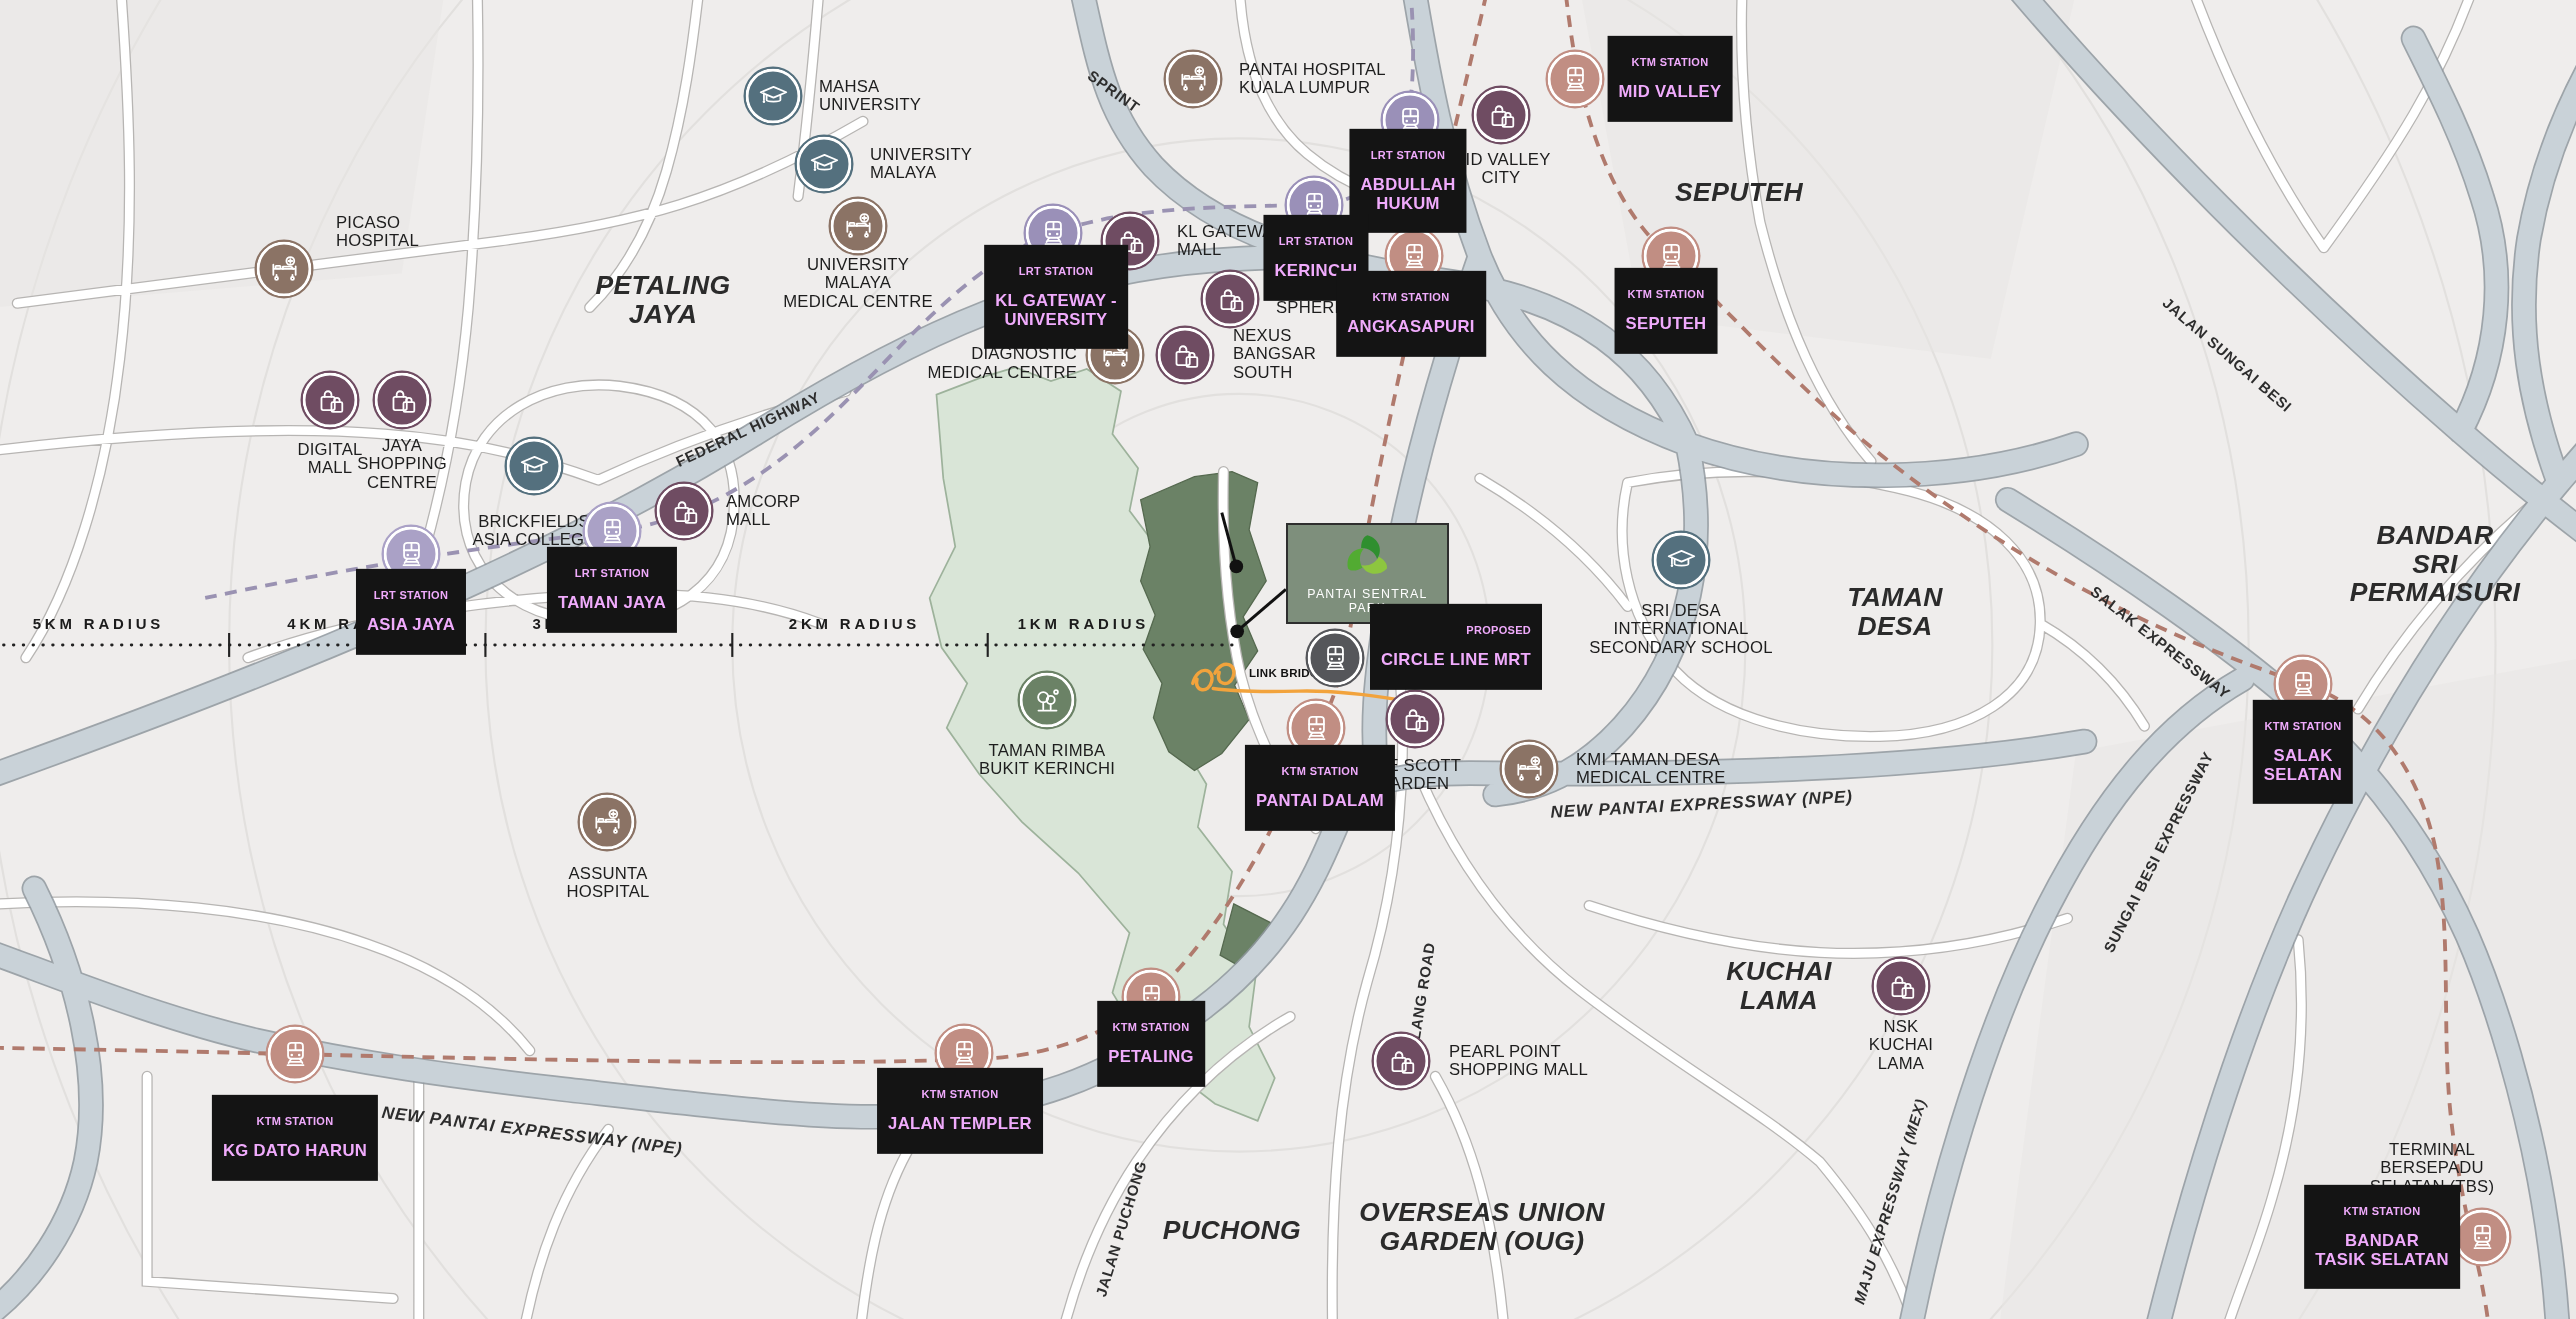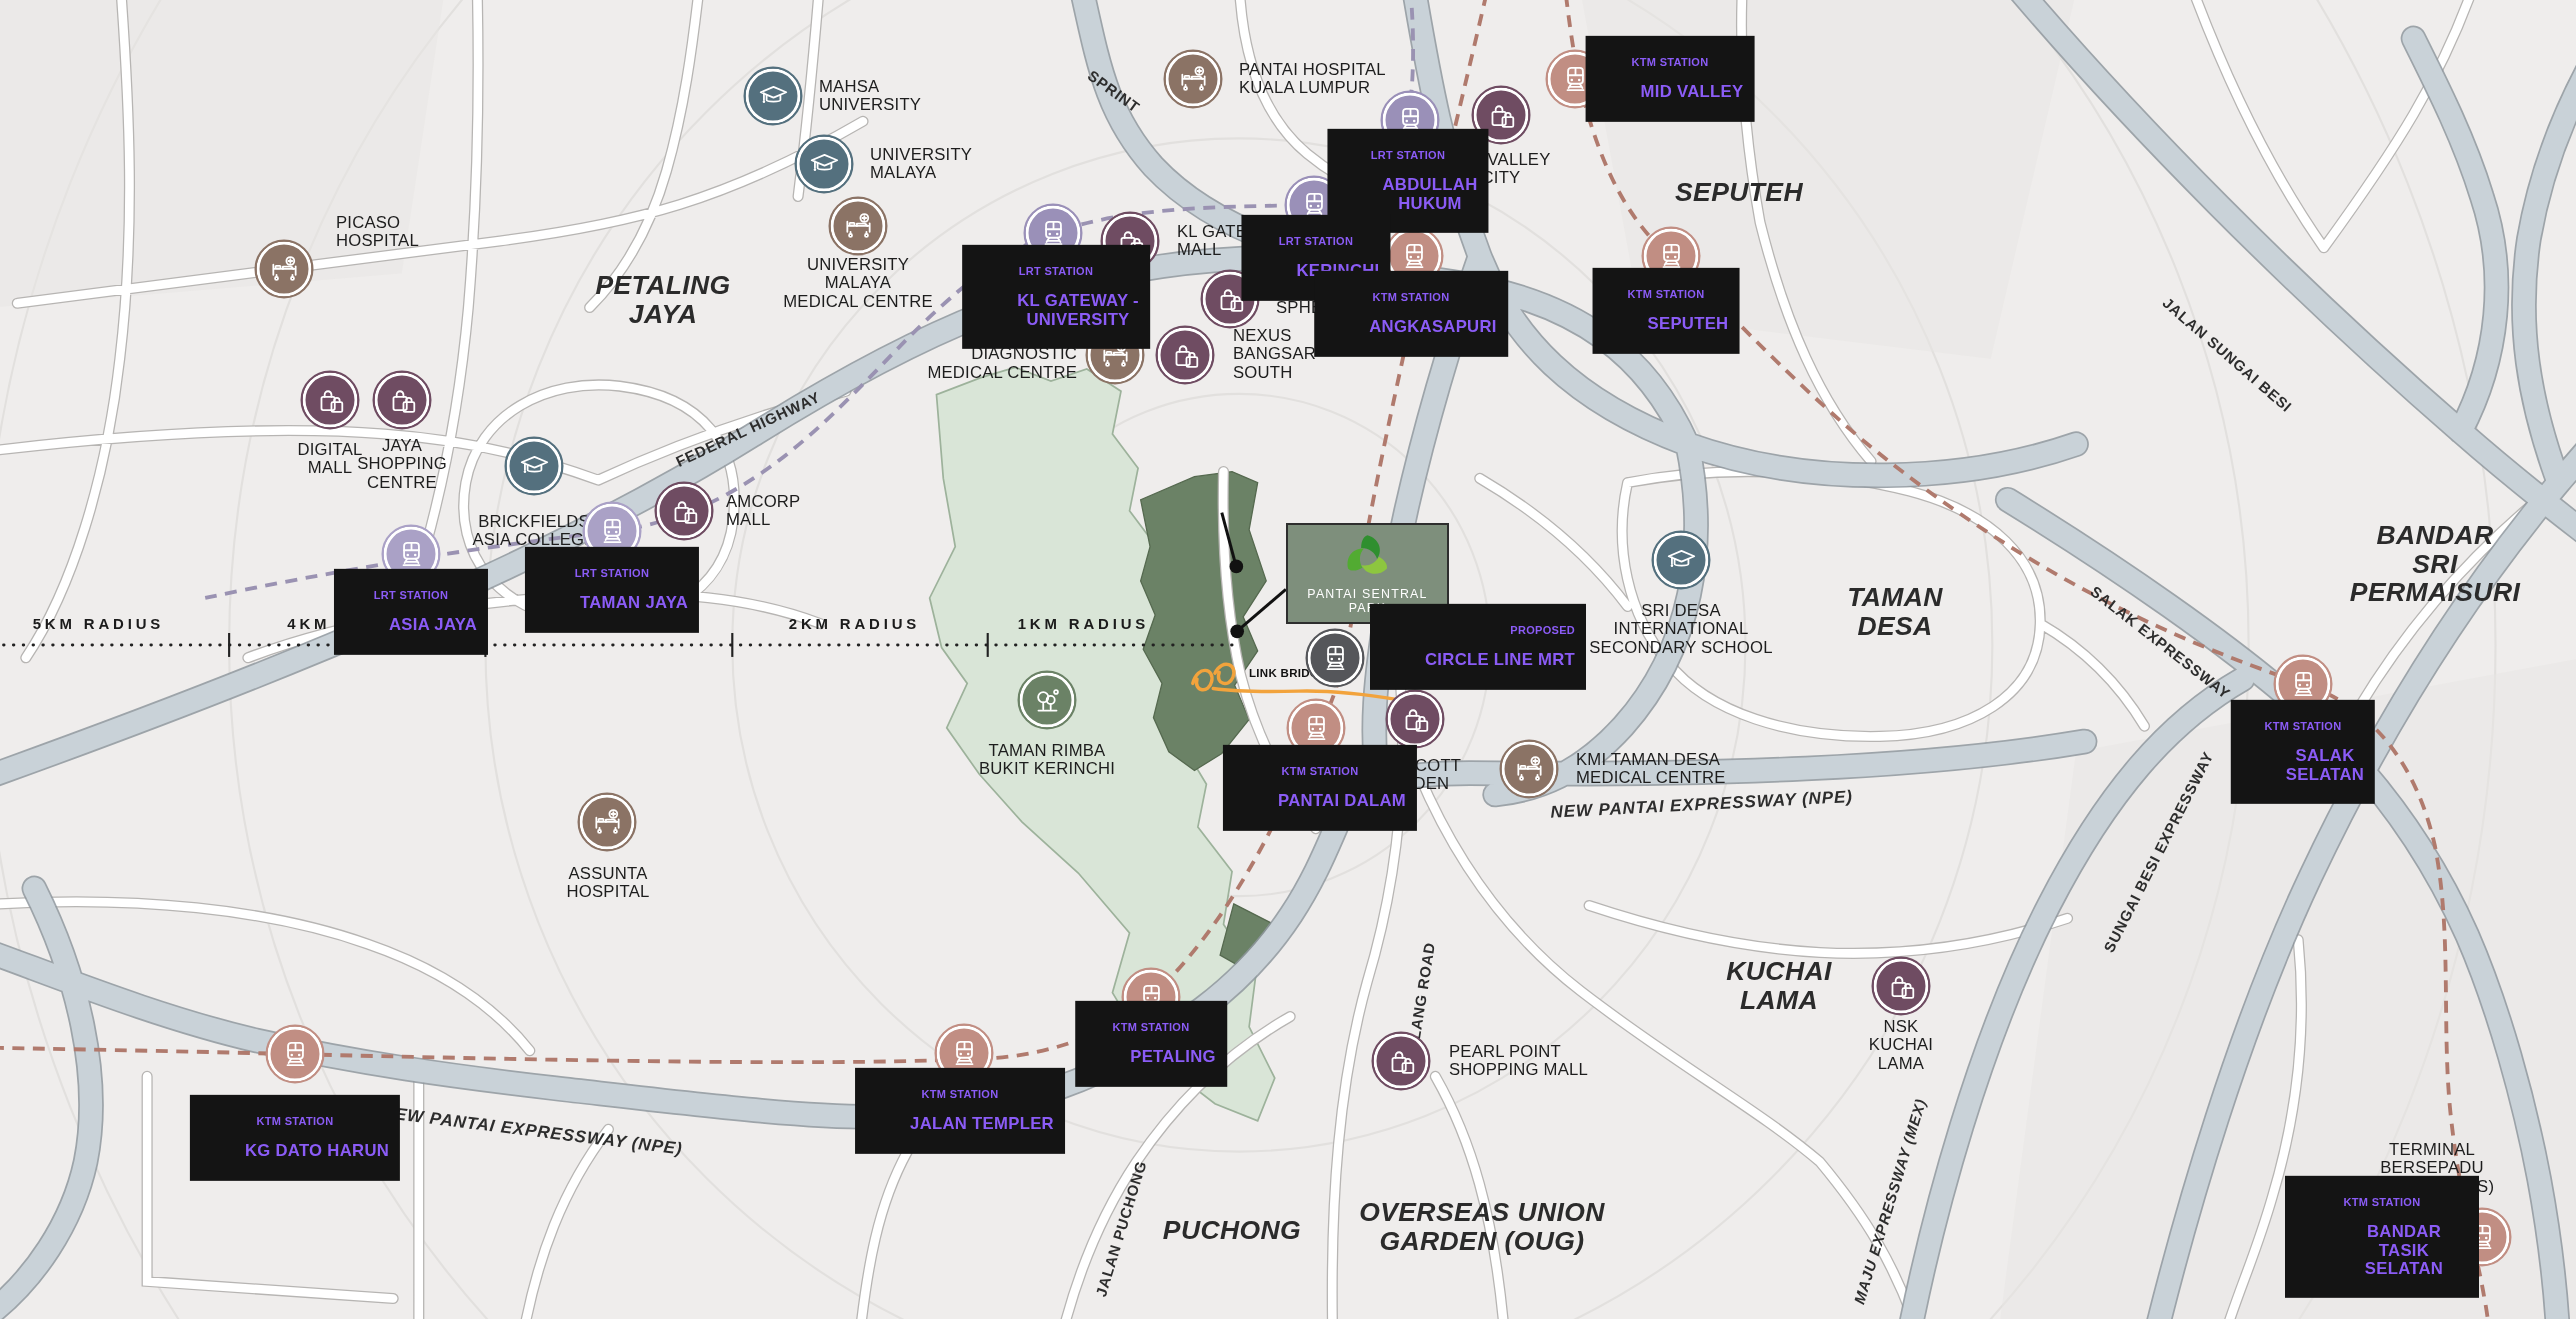--- a/index.html
+++ b/index.html
@@ -38,24 +38,24 @@
        border:2.6px solid var(--c,#888);box-shadow:inset 0 0 0 3px #fff;color:var(--c,#888);}
   .pin svg{width:34px;height:34px;display:block;}
   .pin.uni{--c:var(--university);} .pin.hosp{--c:var(--hospital);} .pin.mall{--c:var(--mall);}
   .pin.parkpin{--c:var(--park);} .pin.ktm{--c:var(--ktm);} .pin.lrt{--c:var(--lrt);}
   .pin.lrtl{--c:var(--lrtLight);} .pin.mrt{--c:var(--mrt);}
   .glyph{stroke:#fff;stroke-width:1.7;fill:none;stroke-linecap:round;stroke-linejoin:round;}
   .lbl{position:absolute;font-weight:normal;font-size:16.7px;line-height:1.1;color:var(--label);
        white-space:pre-line;transform:translate(-50%,-50%);text-align:center;letter-spacing:0.2px;}
   .lbl.l{transform:translate(0,-50%);text-align:left;}
   .lbl.r{transform:translate(-100%,-50%);text-align:right;}
-  .sbox{position:absolute;background:var(--box);color:#8b5cf6;transform:translate(-50%,-50%);
+  .sbox{position:absolute;background:var(--box);color:#f0abfc;transform:translate(-50%,-50%);
         text-align:center;padding:6px 11px;line-height:1.08;white-space:pre-line;}
   .sbox .t{display:block;font-weight:bold;font-size:11px;letter-spacing:0.3px;}
-  .sbox .n{display:block;font-weight:bold;font-size:16.7px;letter-spacing:0.3px;margin-left:44px;}
+  .sbox .n{display:block;font-weight:bold;font-size:16.7px;letter-spacing:0.3px;}
   .sbox.al{transform:translate(0,-50%);text-align:right;}
   .area{position:absolute;font-style:italic;font-weight:900;font-size:26.5px;line-height:1.08;
         color:#2b2b2b;transform:translate(-50%,-50%);text-align:center;white-space:pre-line;letter-spacing:0.4px;}
   .gbox{position:absolute;background:var(--iceGreen);border:2.1px solid #38442f;color:#fff;
         text-align:center;font-weight:bold;}
   #icebox{left:1104px;top:447px;width:236px;height:67px;display:flex;flex-direction:column;
         justify-content:center;font-size:16px;line-height:1.28;letter-spacing:0.3px;}
   #pspbox{left:1286px;top:523px;width:159px;height:97px;background:var(--pspGreen);border:2.1px solid #2e2e2e;
         display:flex;flex-direction:column;align-items:center;justify-content:center;gap:3.4px;}
   #pspbox .ttl{font-weight:500;font-size:12.4px;letter-spacing:1.2px;}

